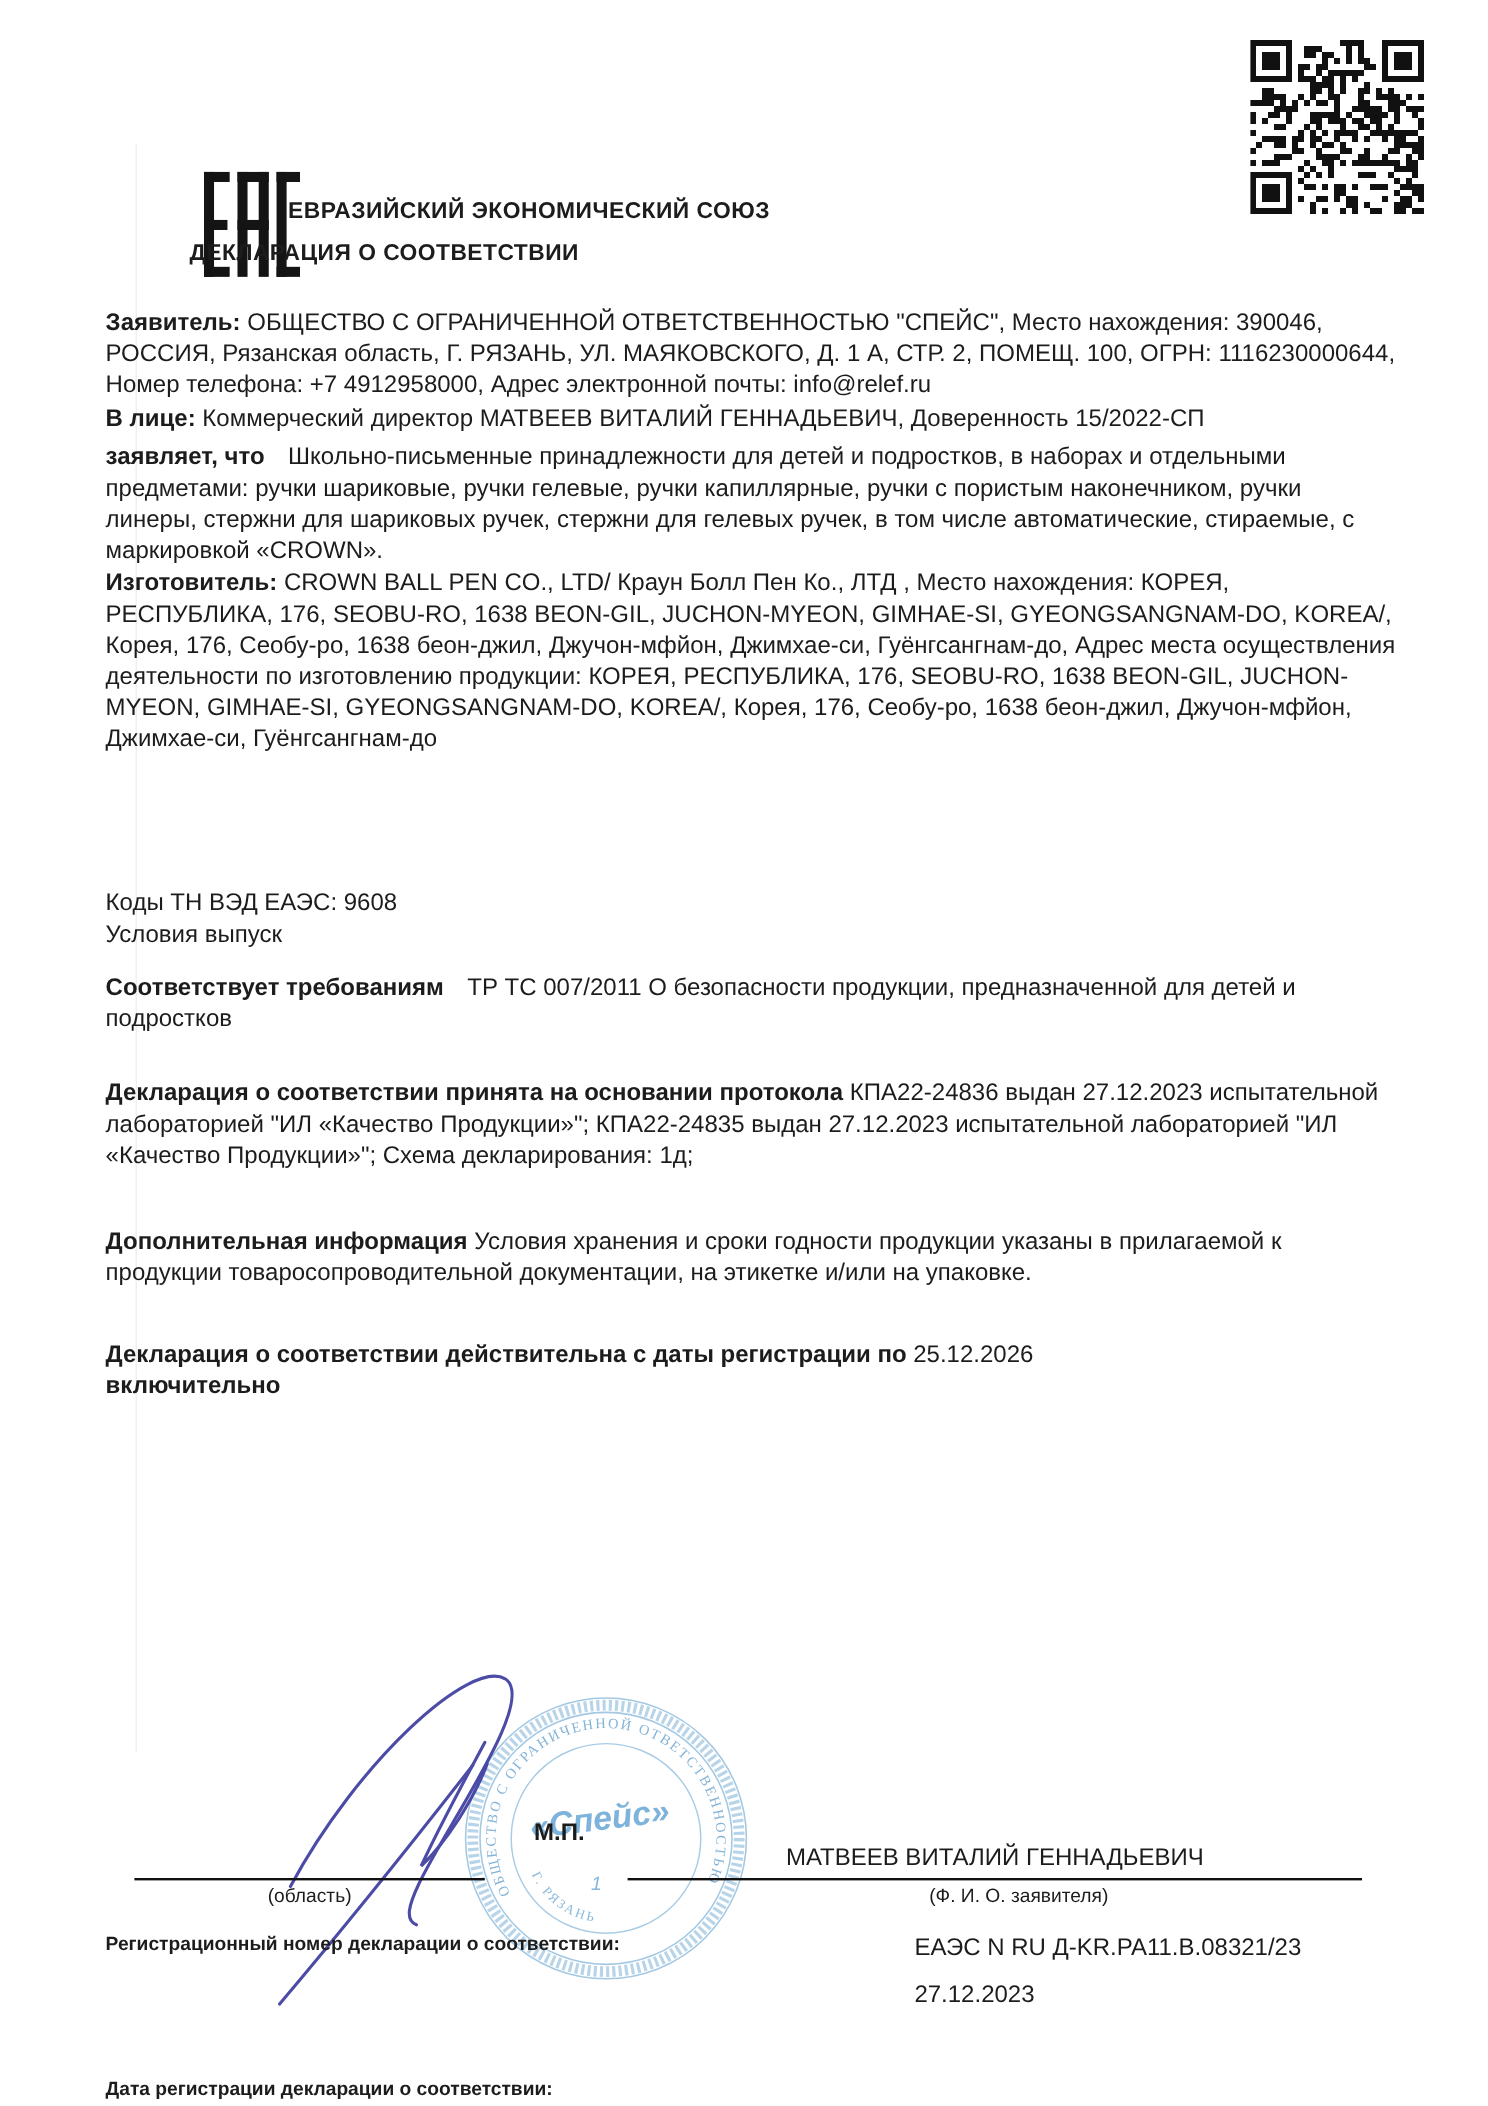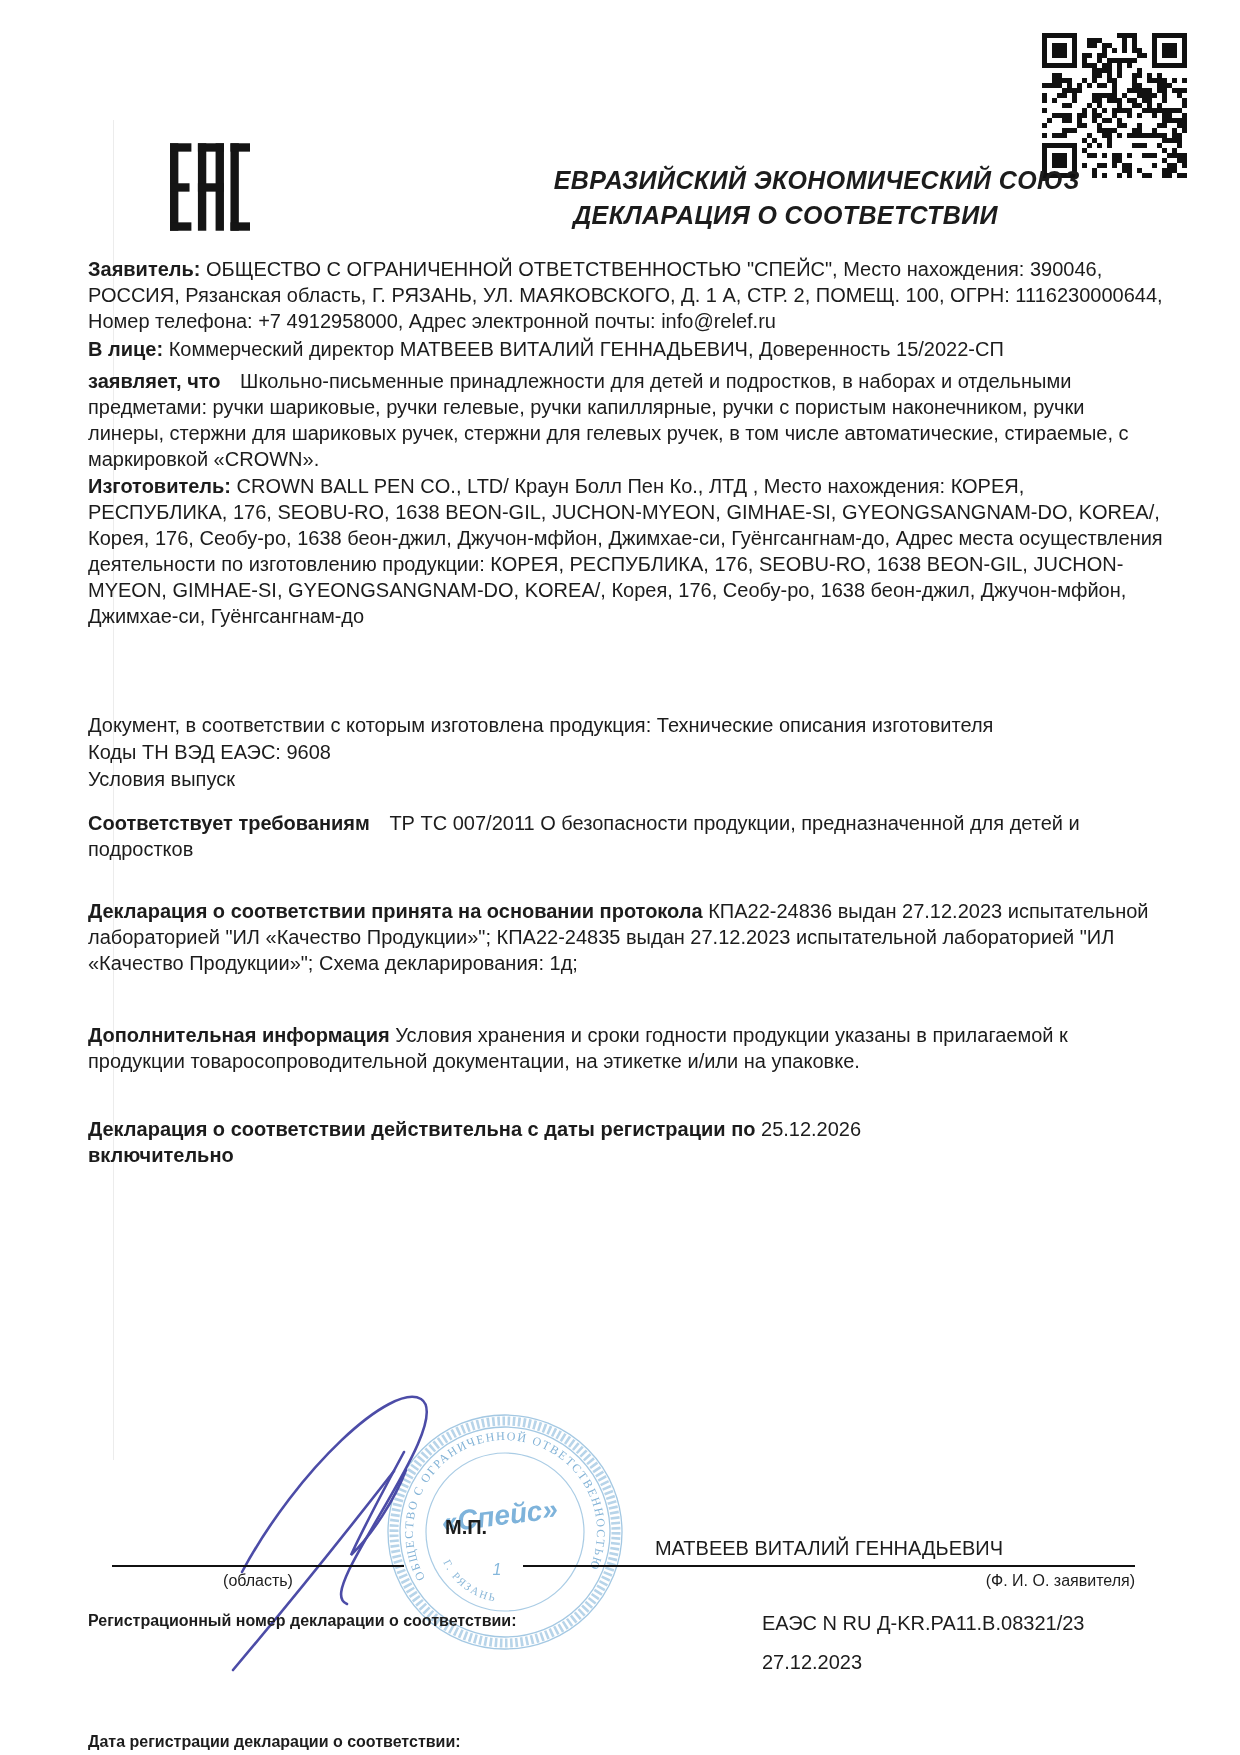--- a/index.html
+++ b/index.html
@@ -7,25 +7,24 @@
     position:relative;
     width:1240px;height:1755px;
     background:#fff;
     font-family:"Liberation Sans", sans-serif;
     color:#1c1c1c;
     overflow:hidden;
   }
   .title{
     position:absolute;
     font-weight:bold;
-    font-size:25px;
+    font-size:19px;
     letter-spacing:.4px;
-    text-align:right;
+    text-align:left;
     white-space:nowrap;
-    font-style:italic;
   }
   .para{
     position:absolute;
     left:88px;
     width:1076px;
     font-size:20px;
     line-height:26px;
   }
   .para b{font-weight:bold;}
   .lbl-gap{margin-right:14px;}
@@ -413,23 +412,20 @@
   <div class="para" style="top:368px;">
     <b class="lbl-gap">заявляет, что</b>
     <span>Школьно-письменные принадлежности для детей и подростков, в наборах и отдельными предметами: ручки шариковые, ручки гелевые, ручки капиллярные, ручки с пористым наконечником, ручки линеры, стержни для шариковых ручек, стержни для гелевых ручек, в том числе автоматические, стираемые, с маркировкой «CROWN».</span>
   </div>
 
   <div class="para" style="top:473px;">
     <b>Изготовитель:</b>
     <span>CROWN BALL PEN CO., LTD/ Краун Болл Пен Ко., ЛТД , Место нахождения: КОРЕЯ, РЕСПУБЛИКА, 176, SEOBU-RO, 1638 BEON-GIL, JUCHON-MYEON, GIMHAE-SI, GYEONGSANGNAM-DO, KOREA/, Корея, 176, Сеобу-ро, 1638 беон-джил, Джучон-мфйон, Джимхае-си, Гуёнгсангнам-до, Адрес места осуществления деятельности по изготовлению продукции: КОРЕЯ, РЕСПУБЛИКА, 176, SEOBU-RO, 1638 BEON-GIL, JUCHON-MYEON, GIMHAE-SI, GYEONGSANGNAM-DO, KOREA/, Корея, 176, Сеобу-ро, 1638 беон-джил, Джучон-мфйон, Джимхае-си, Гуёнгсангнам-до</span>
   </div>
 
-  <div class="para" style="top:712px;">
-    <span>Документ, в соответствии с которым изготовлена продукция: Технические описания изготовителя</span>
-  </div>
 
   <div class="para" style="top:739px;">
     <span>Коды ТН ВЭД ЕАЭС: 9608</span>
   </div>
 
   <div class="para" style="top:766px;">
     <span>Условия выпуск</span>
   </div>
 
   <div class="para" style="top:810px;">
@@ -483,21 +479,21 @@
 
   <div class="mp" style="left:445px;top:1516px;">М.П.</div>
 
   <div class="caption center-text" style="left:523px;top:1537px;width:612px;font-size:20px;">МАТВЕЕВ ВИТАЛИЙ ГЕННАДЬЕВИЧ</div>
 
   <div class="underline" style="left:112px;top:1565px;width:292px;"></div>
 
   <div class="underline" style="left:523px;top:1565px;width:612px;"></div>
 
   <div class="caption" style="left:112px;top:1572px;width:292px;">(область)</div>
-  <div class="caption" style="left:523px;top:1572px;width:612px;text-align:right;">(Ф. И. О. заявителя)</div>
+  <div class="caption" style="left:543px;top:1572px;width:612px;">(Ф. И. О. заявителя)</div>
 
   <div class="regrow-label" style="top:1612px;">Регистрационный номер декларации о соответствии:</div>
   <div class="regrow-value" style="top:1612px;">ЕАЭС N RU Д-KR.PA11.B.08321/23</div>
 
   <div class="regrow-label" style="top:1733px;">Дата регистрации декларации о соответствии:</div>
   <div class="regrow-value" style="top:1651px;">27.12.2023</div>
 
 </div>
 
 </body></html>

